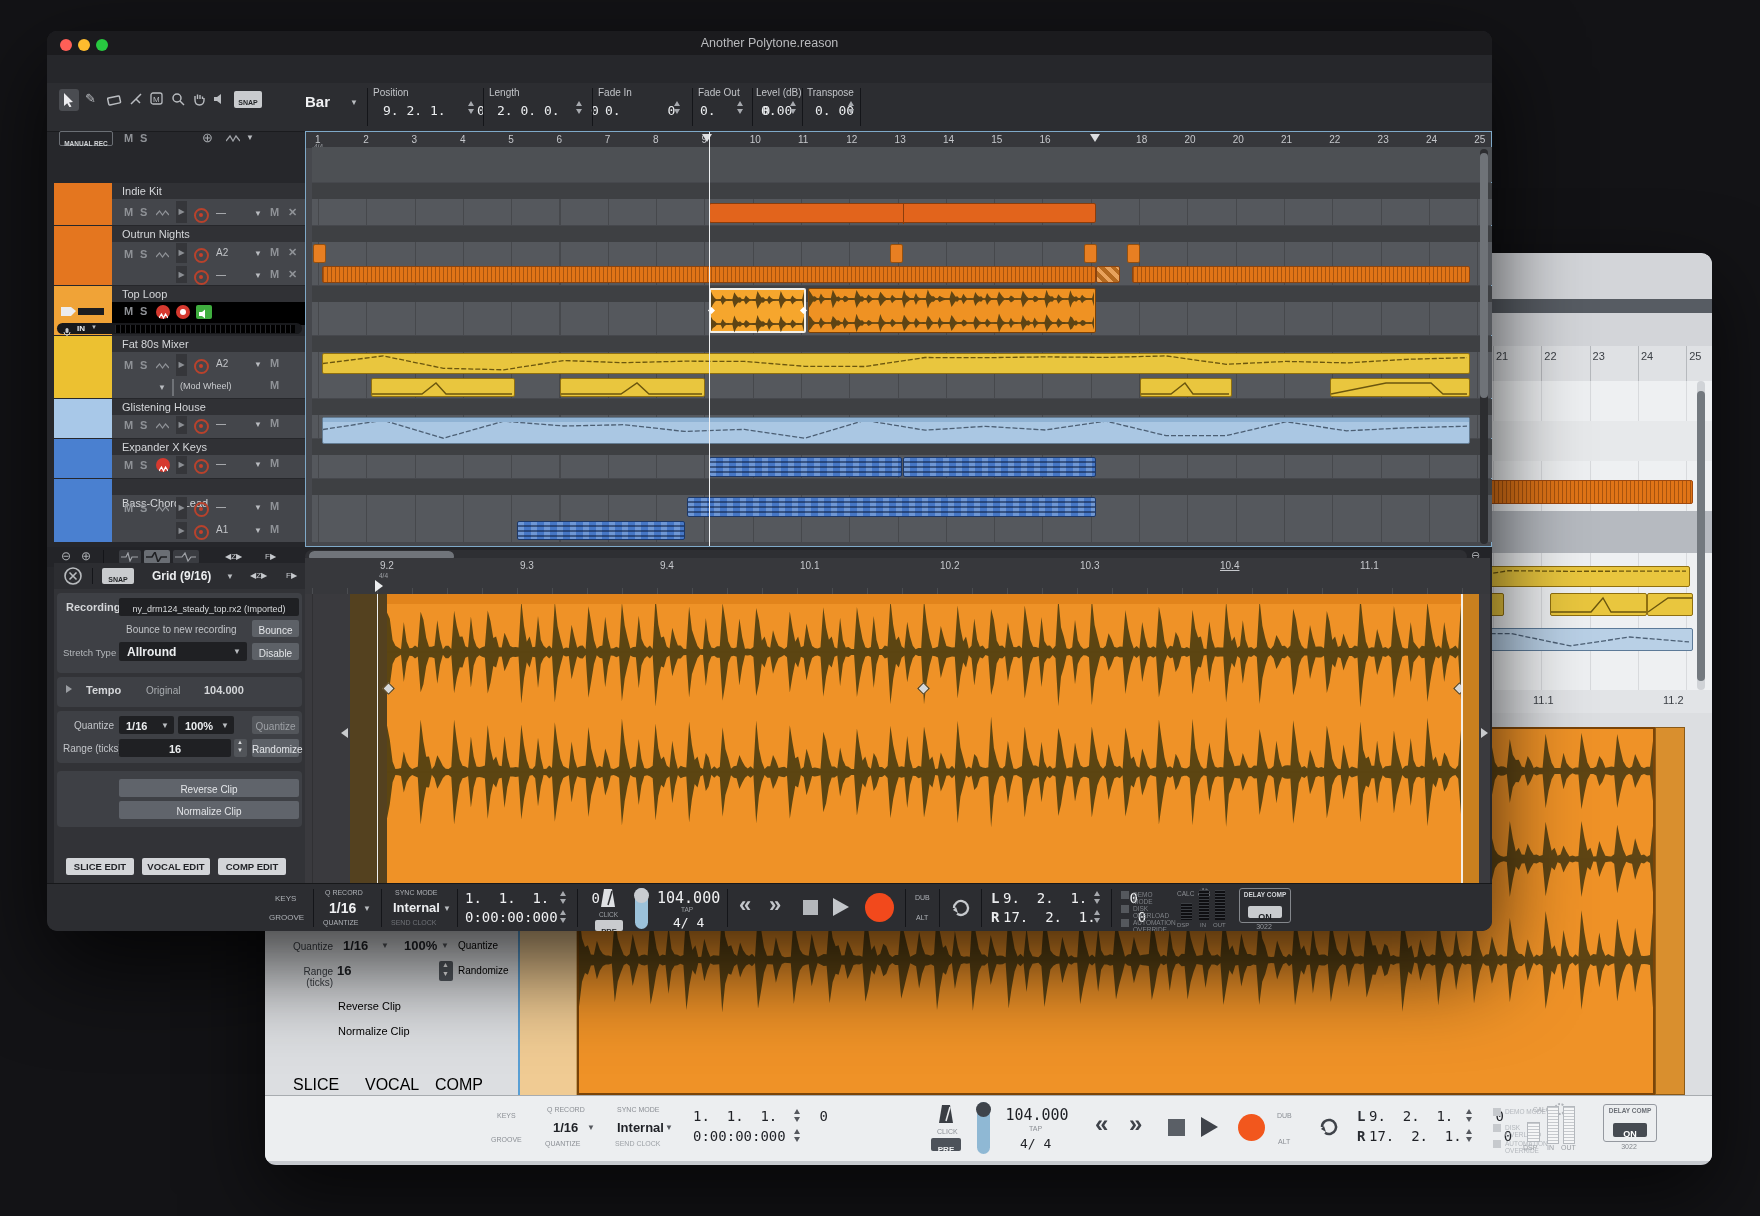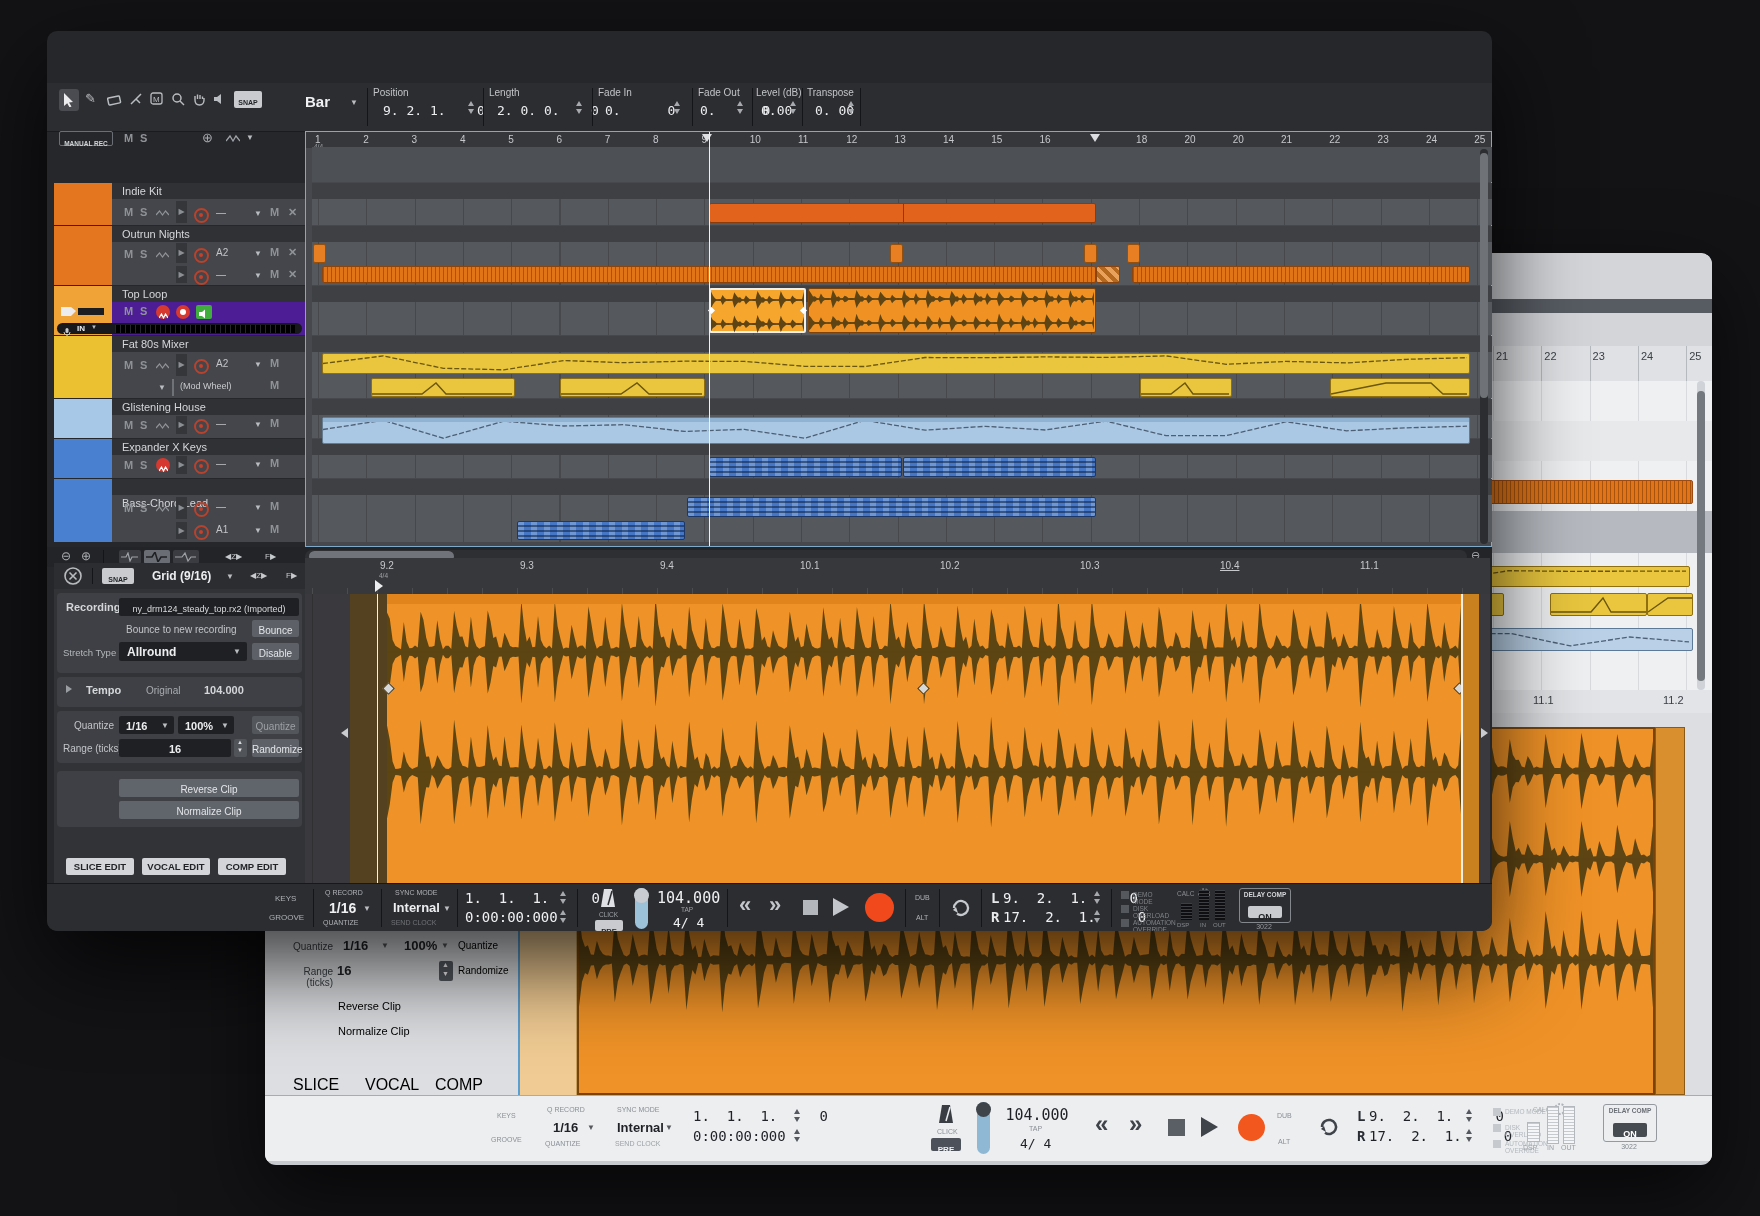--- a/index.html
+++ b/index.html
@@ -215,20 +215,26 @@
     <div class="abs" style="left:1338px;top:8px;width:52px;height:36px;border:1px solid #9599a0;border-radius:3px">
       <div style="font-size:6.5px;line-height:7px;color:#6b6f76;text-align:center;margin-top:2px;font-weight:bold">DELAY COMP</div>
       <div class="abs" style="left:9px;top:18px;width:34px;height:14px;background:#464b52;border-radius:2px;text-align:center"><span style="font-size:9px;color:#fff;font-weight:bold;line-height:14px">ON</span></div>
     </div>
     <div class="abs" style="left:1338px;top:47px;width:52px;text-align:center;font-size:7px;color:#82868c">3022</div>
   </div>
 </div>
 
 <div id="mainwin" class="win" style="left:47px;top:31px;width:1445px;height:900px;background:#26272b;border-radius:10px;box-shadow:0 35px 90px rgba(0,0,0,.75)">
 
+  <div class="abs" style="left:0;top:0;width:1445px;height:24px;background:#1b1b1e">
+    <div class="abs" style="left:13px;top:8px;width:12px;height:12px;border-radius:50%;background:#ff5f57"></div>
+    <div class="abs" style="left:31px;top:8px;width:12px;height:12px;border-radius:50%;background:#febc2e"></div>
+    <div class="abs" style="left:49px;top:8px;width:12px;height:12px;border-radius:50%;background:#28c840"></div>
+    <div class="abs" style="left:0;top:5px;width:1445px;text-align:center;font-size:12.5px;color:#b9babd">Another Polytone.reason</div>
+  </div>
 
 
   <div class="abs" style="left:0;top:52px;width:1445px;height:48px;background:#2c2d31;border-bottom:1px solid #1a1b1e">
     <div class="abs" style="left:12px;top:6px;width:20px;height:22px;background:#4a4c51;border-radius:3px">
       <svg width="12" height="14" viewBox="0 0 12 14" style="margin:4px 0 0 4px">
           <path d="M1 0l9 9-4 .5 2.5 4-2 .8-2.3-4L1 13z" fill="#ededf0"></path>
         </svg>
     </div>
     <div class="abs" style="left:38px;top:8px;font-size:13px;color:#b9bcc0">✎</div>
     <svg class="abs" style="left:60px;top:11px" width="15" height="12" viewBox="0 0 15 12">
@@ -466,21 +472,21 @@
       <div class="abs lane-m" style="left:216px;top:20px">M</div>
       <div class="abs lane-m" style="left:234px;top:20px">✕</div>
       <div class="abs" style="left:122px;top:40px;width:11px;height:17px;background:#35363a;color:#8b8e93;font-size:8px;text-align:center;line-height:17px">▶</div>
       <div class="ring" style="left:140px;top:44px"></div>
       <div class="abs d10" style="left:162px;top:43px">—</div>
       <div class="abs caret" style="left:200px;top:45px">▼</div>
       <div class="abs lane-m" style="left:216px;top:42px">M</div>
       <div class="abs lane-m" style="left:234px;top:42px">✕</div>
     </div>
 
-    <div class="abs" style="left:0;top:139px;width:251px;height:49px;background:#4c1d95">
+    <div class="abs" style="left:0;top:139px;width:251px;height:39px;background:#000000">
       <div class="abs" style="left:0;top:0;width:58px;height:49px;background:#f0a337"></div>
       <div class="abs" style="left:58px;top:0;width:193px;height:16px;background:#303135"></div>
       <div class="abs d11" style="left:68px;top:2px">Top Loop</div>
       <svg class="abs" style="left:6px;top:19px" width="46" height="13" viewBox="0 0 46 13">
           <path d="M1 2h10l5 4-5 5H1z" fill="#ececee"></path>
           <rect x="18" y="3" width="26" height="7" fill="#1c1d20"></rect>
         </svg>
       <div class="abs lane-m" style="left:70px;top:19px">M</div>
       <div class="abs lane-m" style="left:86px;top:19px">S</div>
       <div class="badge" style="left:102px;top:19px"><svg width="9" height="6" viewBox="0 0 9 6" style="margin-top:4px">

